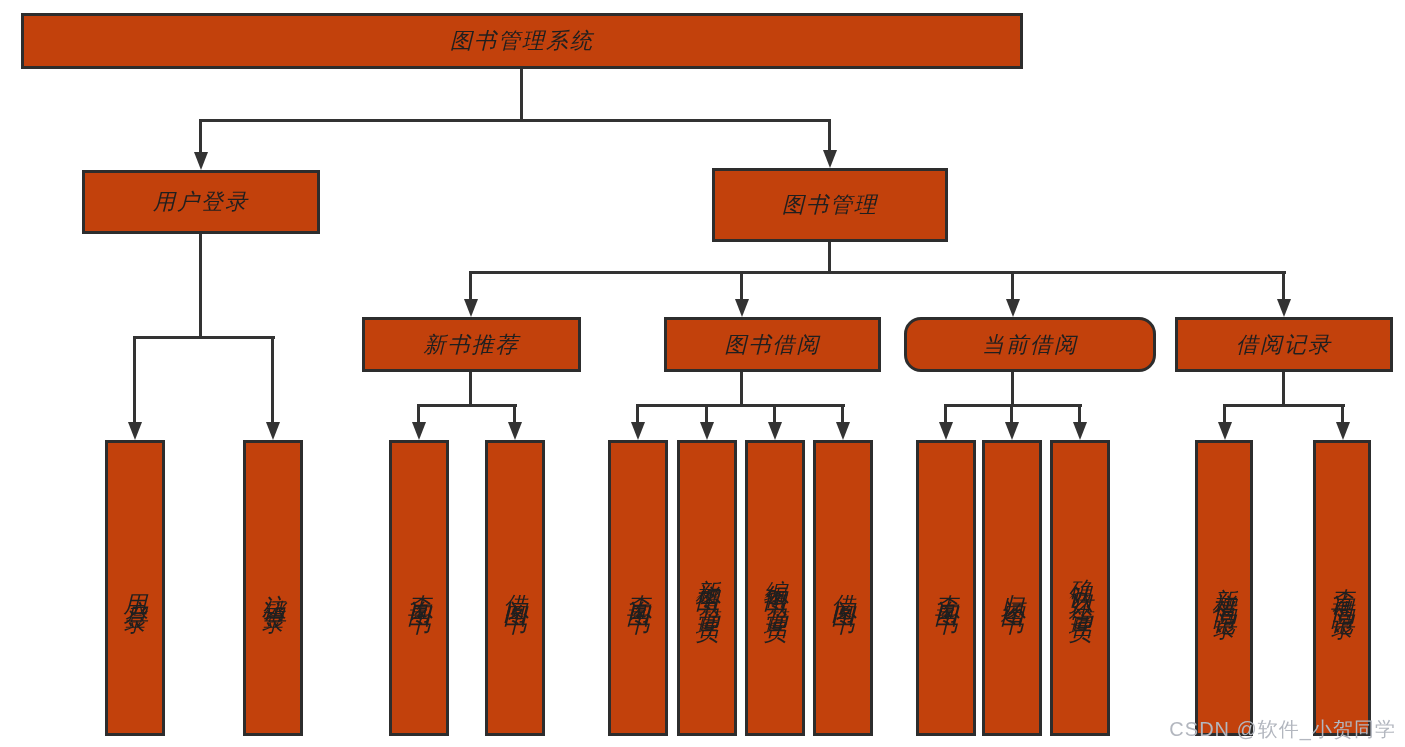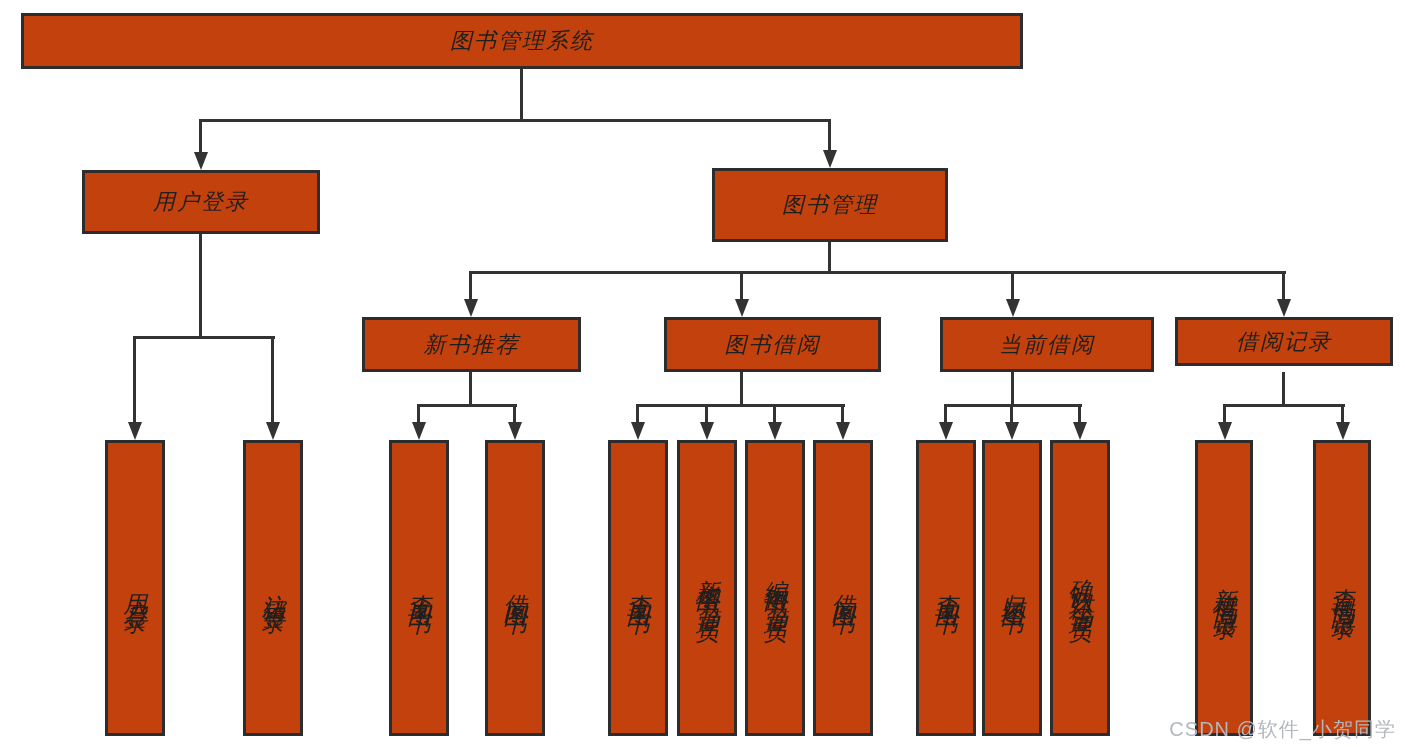--- a/index.html
+++ b/index.html
@@ -49,23 +49,23 @@
   <div class="node" style="left:21px;top:13px;width:1002px;height:56px;">图书管理系统</div>
 
   <div class="node" style="left:82px;top:170px;width:238px;height:64px;">用户登录</div>
 
   <div class="node" style="left:712px;top:168px;width:236px;height:74px;">图书管理</div>
 
   <div class="node" style="left:362px;top:317px;width:219px;height:55px;">新书推荐</div>
 
   <div class="node" style="left:633px;top:317px;width:217px;height:55px;margin-left:31px;">图书借阅</div>
 
-  <div class="node" style="left:940px;top:317px;width:214px;height:55px;">当前借阅</div>
+  <div class="node" style="left:904px;top:317px;width:252px;height:55px;border-radius:17px;">当前借阅</div>
 
-  <div class="node" style="left:1175px;top:317px;width:218px;height:49px;">借阅记录</div>
+  <div class="node" style="left:1175px;top:317px;width:218px;height:55px;">借阅记录</div>
 
   <div class="node leaf" style="left:105px;top:440px;width:60px;height:296px;">用户登录</div>
 
   <div class="node leaf" style="left:243px;top:440px;width:60px;height:296px;">注销登录</div>
 
   <div class="node leaf" style="left:389px;top:440px;width:60px;height:296px;">查询图书</div>
 
   <div class="node leaf" style="left:485px;top:440px;width:60px;height:296px;">借阅图书</div>
 
   <div class="node leaf" style="left:608px;top:440px;width:60px;height:296px;">查询图书</div>

